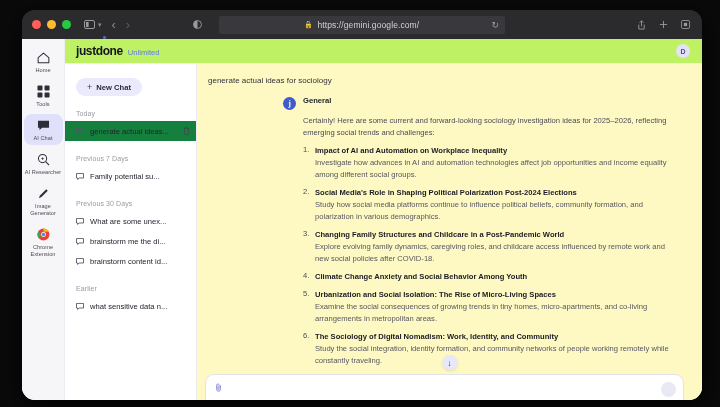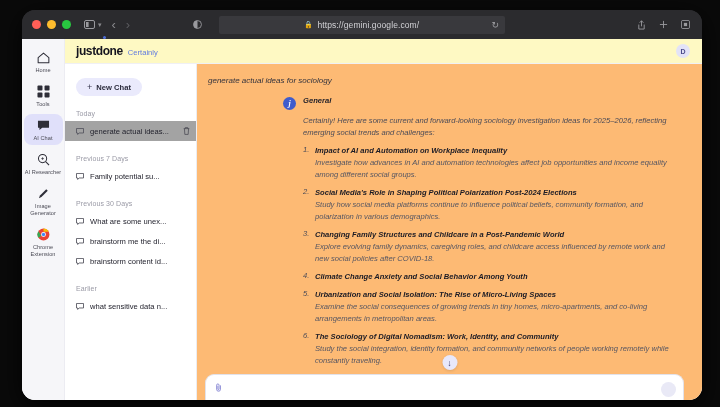--- a/index.html
+++ b/index.html
@@ -133,37 +133,36 @@
     font-size: 7px; color: #9a9aa6;
     margin: 14px 0 4px 11px;
     letter-spacing: 0.1px;
   }
   .chat-item {
     display: flex; align-items: center; gap: 6px;
     height: 20px;
     padding: 0 6px 0 11px;
     cursor: pointer;
   }
-  .chat-item.active { background: #a3a3a3; }
+  .chat-item.active { background: #15803d; }
   .chat-ico { color: #55555f; display: flex; }
   .chat-lbl {
     font-size: 7.6px; color: #23232e;
     white-space: nowrap; overflow: hidden;
     flex: 1;
   }
   .trash { color: #44444e; display: flex; }
 
   
   .app {
     flex: 1;
     position: relative;
-    background: #fdba74;
+    background: #fef9c3;
     display: flex; flex-direction: column;
     min-width: 0;
-    font-style: italic;
   }
   
 
   .content {
     flex: 1;
     padding: 12px 22px 0 8px;
     overflow: hidden;
     position: relative;
   }
   .user-q {
@@ -239,21 +238,21 @@
     position: absolute; right: 7px; top: 7px;
     width: 15px; height: 15px; border-radius: 50%;
     background: #e9e9f6;
   }
 
   
   .appbar {
     position: absolute;
     left: 43px; right: 0; top: 0;
     height: 25px;
-    background: #fef9c3;
+    background: #bef264;
     border-bottom: 1px solid #f0f0f4;
     display: flex; align-items: center;
     padding: 0 12px 0 11px;
     z-index: 5;
   }
   .brand {
     display: flex; align-items: baseline; gap: 5px;
   }
   .brand-name {
     font-size: 12px; font-weight: bold; color: #14141e;
@@ -395,21 +394,21 @@
           </span>
           <span class="rail-lbl">Chrome Extension</span>
         </div>
       </div>
 
       <div style="flex:1; position:relative; min-width:0; display:flex;">
         <div class="appbar" style="left:0;">
           <div class="brand">
             <span class="brand-name">justdone</span>
             <span class="brand-dot"></span>
-            <span class="brand-plan">Certainly</span>
+            <span class="brand-plan">Unlimited</span>
           </div>
           <div class="user-av">D</div>
         </div>
 
         <div class="below-bar" style="width:100%;">
 
           <div class="chatbar">
             <div class="newchat">
               <span class="newchat-plus">+</span>
               <span class="newchat-lbl">New Chat</span>

